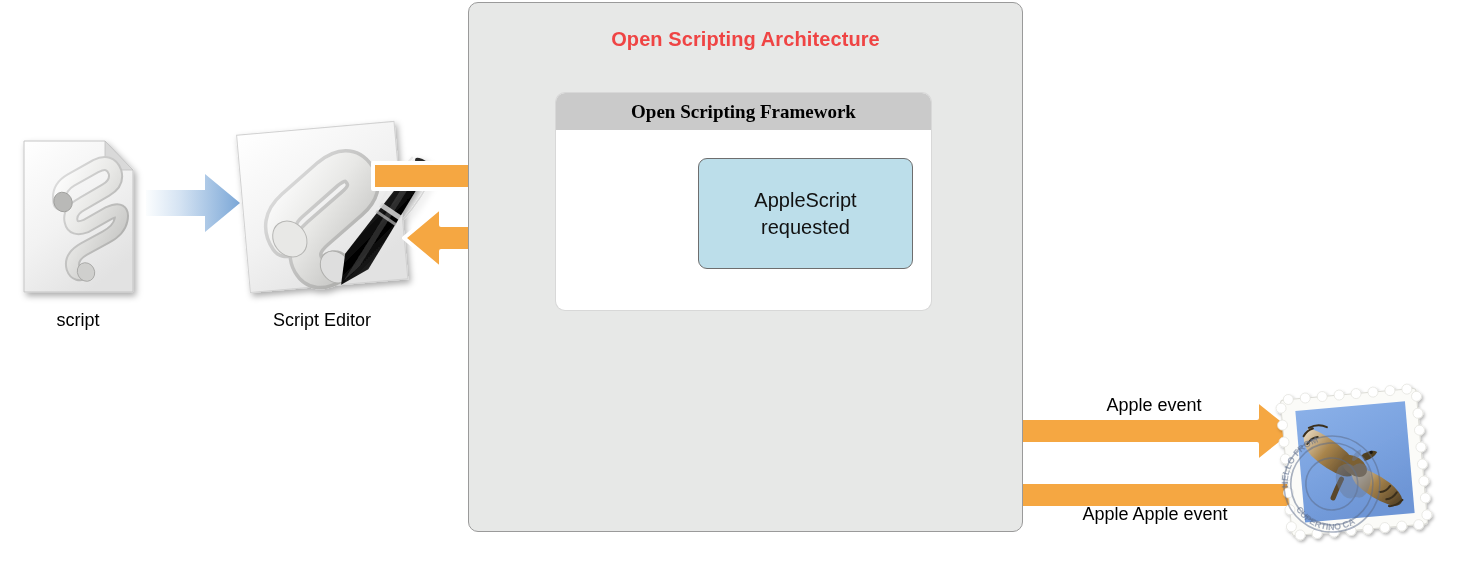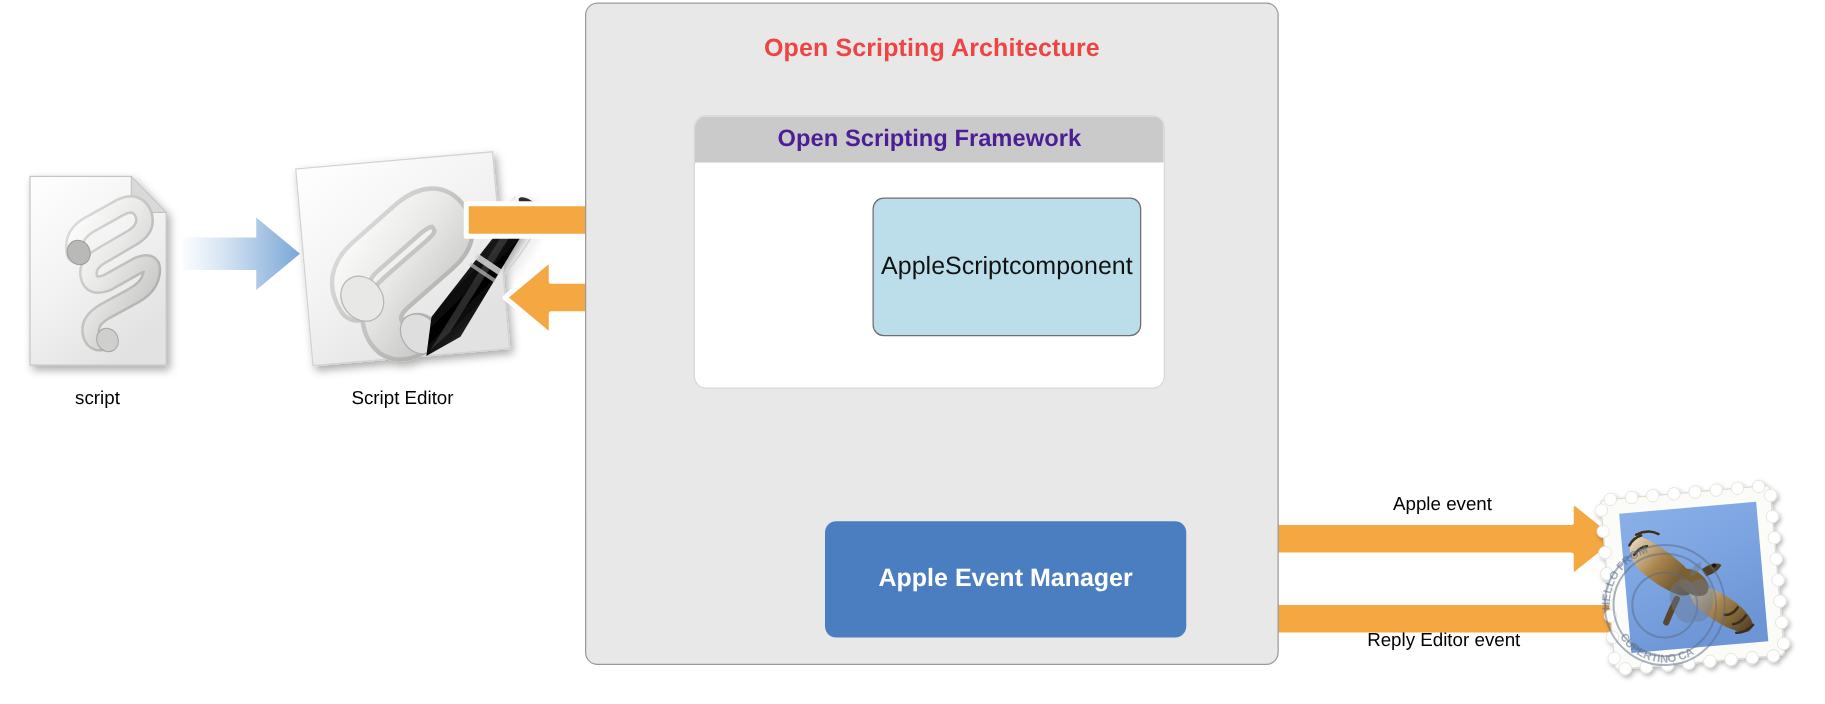--- a/index.html
+++ b/index.html
@@ -60,34 +60,36 @@
     width: 100%;
     height: 37px;
     background: #cacaca;
     display: flex;
     align-items: center;
     justify-content: center;
   }
   #osf-header-label {
     font-size: 19px;
     font-weight: bold;
-    color: #4c1d95;
+    color: #000000;
+    font-family: Liberation Serif, serif;
   }
 
   
   #applescript-box {
     left: 698px;
     top: 158px;
     width: 215px;
     height: 111px;
     background: #bcdeea;
     border: 1.5px solid #6e6e6e;
     border-radius: 9px;
     box-sizing: border-box;
     display: flex;
+    flex-direction: column;
     align-items: center;
     justify-content: center;
     line-height: 1.32;
   }
   #applescript-box span {
     font-size: 20px;
     color: #111111;
     text-align: center;
     display: block;
   }
@@ -105,21 +107,21 @@
     justify-content: center;
   }
   #aem-label {
     font-size: 20px;
     font-weight: bold;
     color: #ffffff;
   }
 
   
   .caption {
-    font-size: 15px;
+    font-size: 18px;
     color: #000000;
     text-align: center;
     white-space: nowrap;
   }
 
   
   #art {
     left: 0; top: 0;
     width: 1460px;
     height: 563px;
@@ -316,26 +318,23 @@
   <div id="osa-title" class="abs">Open Scripting Architecture</div>
 
   <div id="osf-box" class="abs">
     <div id="osf-header">
       <span id="osf-header-label">Open Scripting Framework</span>
     </div>
   </div>
 
   <div id="applescript-box" class="abs">
     <span>AppleScript</span>
-    <span>component</span>
+    <span>requested</span>
   </div>
 
-  <div id="aem-box" class="abs">
-    <span id="aem-label">Apple Event Manager</span>
-  </div>
 
   <div class="abs caption" style="left:8px; top:310px; width:140px;">script</div>
   <div class="abs caption" style="left:1029px; top:395px; width:250px;">Apple event</div>
 
   <div class="abs caption" style="left:232px; top:310px; width:180px;">Script Editor</div>
-  <div class="abs caption" style="left:1020px; top:504px; width:270px;">Reply Editor event</div>
+  <div class="abs caption" style="left:1020px; top:504px; width:270px;">Apple Apple event</div>
 
 </div>
 
 </body></html>

